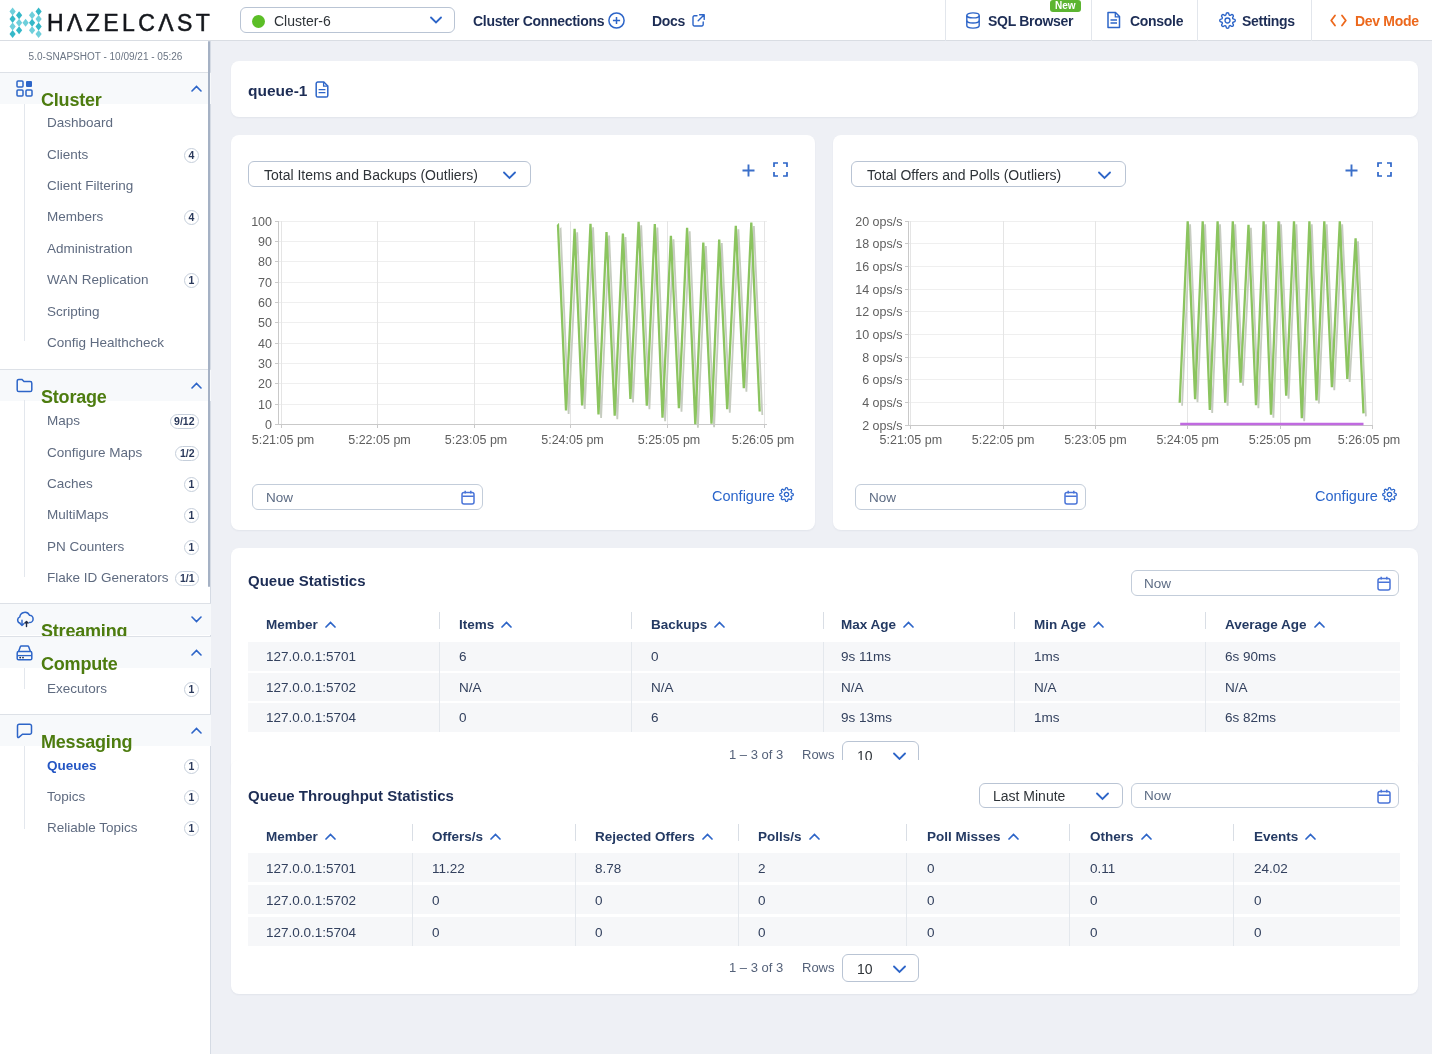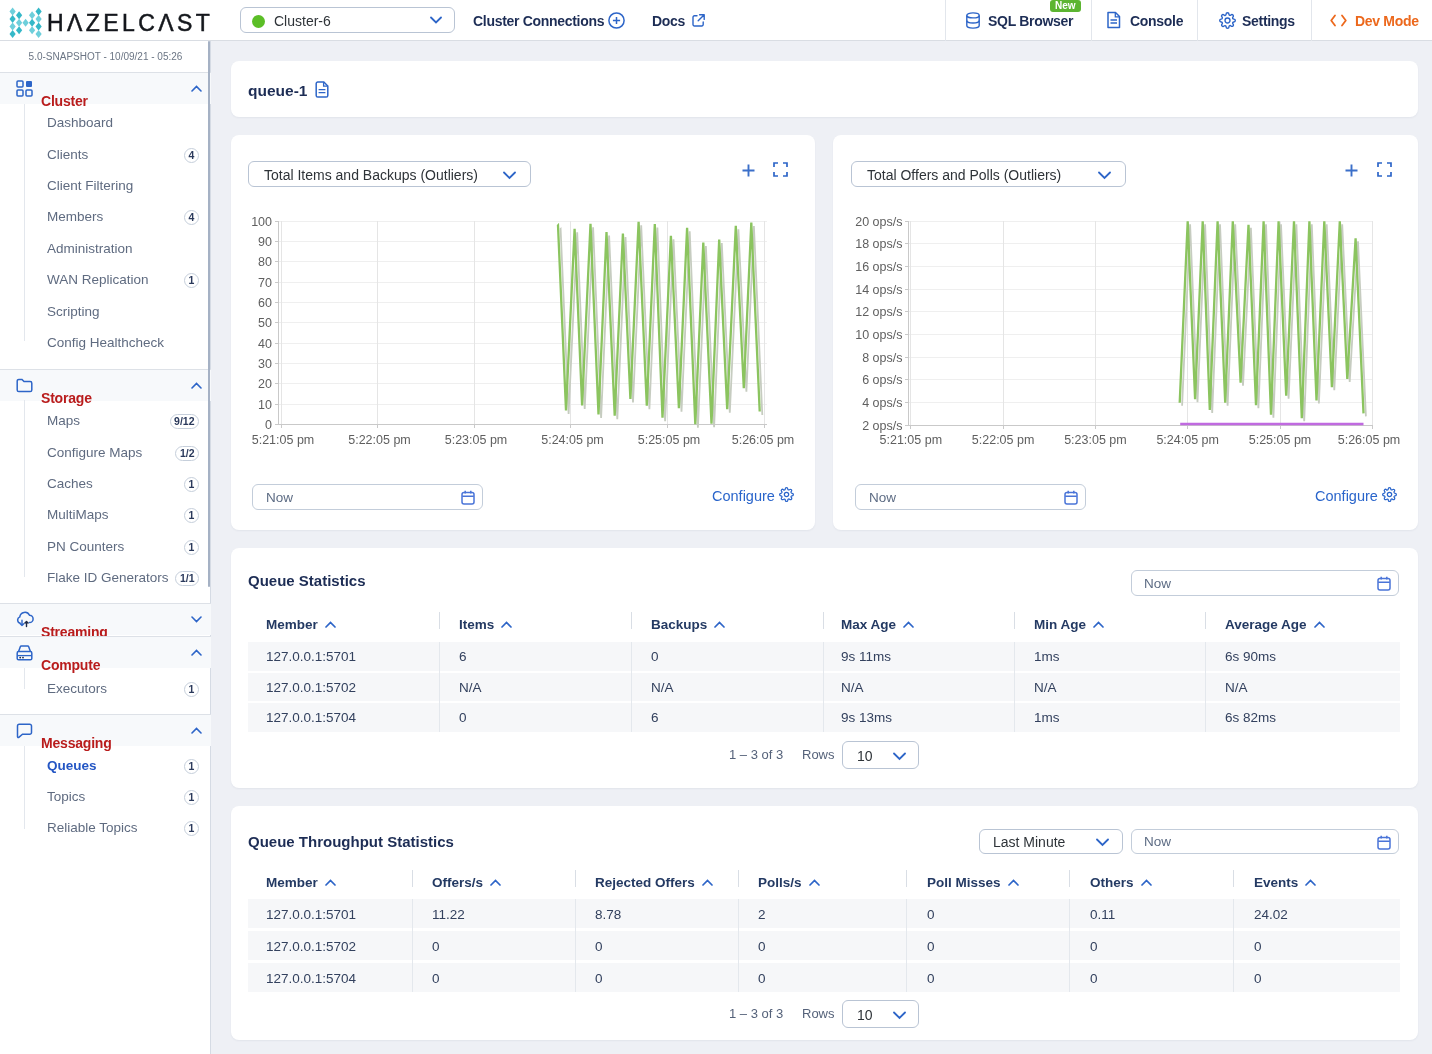--- a/index.html
+++ b/index.html
@@ -10,21 +10,21 @@
 .main { position:absolute; left:212px; top:41px; width:1220px; height:1013px; background:#eef0f5; }
 .card { position:absolute; background:#fff; border-radius:8px; box-shadow:0 1px 2px rgba(30,45,85,0.06); }
 .sel { position:absolute; background:#fff; border:1px solid #b9c4d4; border-radius:6px; color:#2e3338; }
 .inp { position:absolute; background:#fff; border:1px solid #c3cdda; border-radius:6px; color:#5d6c84; }
 svg { display:block; }
 .hnavitem { position:absolute; top:0; height:41px; display:flex; align-items:center; font-weight:bold; font-size:14px; letter-spacing:-0.3px; color:#1d2d55; }
 .vsep { position:absolute; top:0; width:1px; height:41px; background:#e2e6ec; }
 .mitem { position:absolute; left:47px; font-size:13.5px; color:#5f6b80; }
 .badge { position:absolute; font-size:10.5px; font-weight:bold; color:#2b3a5c; border:1px solid #c6cfdb; border-radius:8px; background:#fff; height:15px; line-height:13.5px; padding:0 3.5px; min-width:15px; box-sizing:border-box; text-align:center; right:11px; }
 .shead { position:absolute; left:0; width:211px; height:31px; background:#f7f9fb; display:flex; align-items:center; }
-.shead .t { font-size:14px; font-weight:bold; letter-spacing:-0.2px; color:#b91c1c; margin-left:41px;margin-top:24px; }
+.shead .t { font-size:18px; font-weight:bold; letter-spacing:-0.2px; color:#4d7c0f; margin-left:41px;margin-top:24px; }
 .sdiv { position:absolute; left:0; width:211px; height:1px; background:#dde1e7; }
 .th { position:absolute; font-size:13.5px; font-weight:bold; color:#243a63; display:flex; align-items:center; gap:7px; }
 .td { position:absolute; font-size:13.5px; color:#33415e; }
 .row { position:absolute; left:17px; width:1152px; height:28.5px; background:#f6f7f9; }
 .colsep { position:absolute; width:1px; height:17px; background:#d9dee5; }
 .pag { position:absolute; font-size:13px; color:#55627a; }
 </style>
 </head>
 <body>
 
@@ -462,21 +462,21 @@
     <div class="pag" style="left:498px;top:199px;">1 – 3 of 3</div>
     <div class="pag" style="left:571px;top:199px;">Rows</div>
     <div class="sel" style="left:611px;top:193px;width:77px;height:28px;">
       <span style="position:absolute;left:14px;top:6px;font-size:14px;">10</span>
       <svg style="position:absolute;right:12px;top:10px;" width="13" height="9" viewBox="0 0 13 9">
           <path d="M1 1.5 L6.5 7 L12 1.5" fill="none" stroke="#2d65c8" stroke-width="1.8" stroke-linecap="round"></path>
         </svg>
     </div>
   </div>
 
-  <div class="card" style="left:19px;top:765px;width:1187px;height:234px;text-decoration:underline;">
+  <div class="card" style="left:19px;top:719px;width:1187px;height:234px;text-decoration:underline;">
     <span style="position:absolute;left:17px;top:27px;font-size:15px;font-weight:bold;color:#1d2d55;">Queue Throughput Statistics</span>
     <div class="sel" style="left:748px;top:23px;width:144px;height:25px;">
       <span style="position:absolute;left:13px;top:4px;font-size:14px;">Last Minute</span>
       <svg style="position:absolute;right:13px;top:8px;" width="13" height="9" viewBox="0 0 13 9">
           <path d="M1 1.5 L6.5 7 L12 1.5" fill="none" stroke="#2d65c8" stroke-width="1.8" stroke-linecap="round"></path>
         </svg>
     </div>
     <div class="inp" style="left:900px;top:23px;width:268px;height:25px;">
       <span style="position:absolute;left:12px;top:4px;font-size:13.5px;">Now</span>
       <svg style="position:absolute;right:7px;top:4.5px;" width="14" height="15" viewBox="0 0 14 15">

